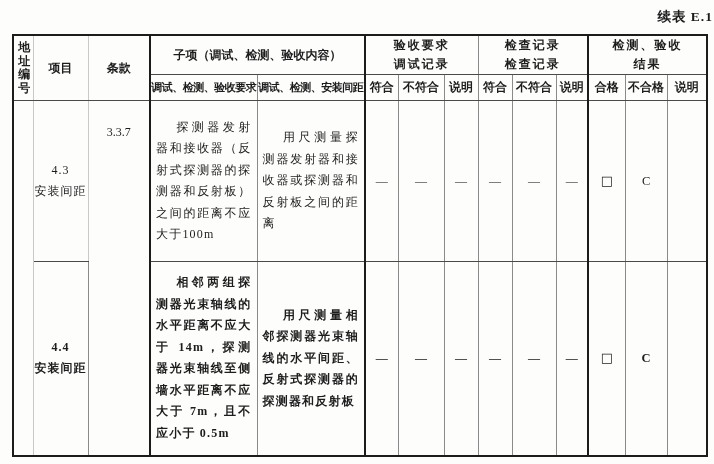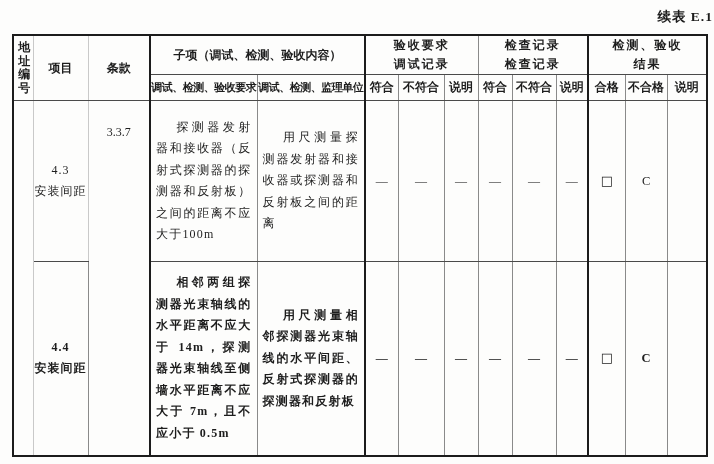--- a/index.html
+++ b/index.html
@@ -87,21 +87,21 @@
         <span class="grp-line">检查记录</span>
         <span class="grp-line">检查记录</span>
       </td>
       <td colspan="3">
         <span class="grp-line">检测、验收</span>
         <span class="grp-line">结果</span>
       </td>
     </tr>
     <tr class="hB">
       <td class="subh">调试、检测、验收要求</td>
-      <td class="subh br-thick">调试、检测、监理单位</td>
+      <td class="subh br-thick">调试、检测、安装间距</td>
       <td>符合</td>
       <td>不符合</td>
       <td>说明</td>
       <td>符合</td>
       <td>不符合</td>
       <td class="br-thick">说明</td>
       <td>合格</td>
       <td>不合格</td>
       <td>说明</td>
     </tr>

